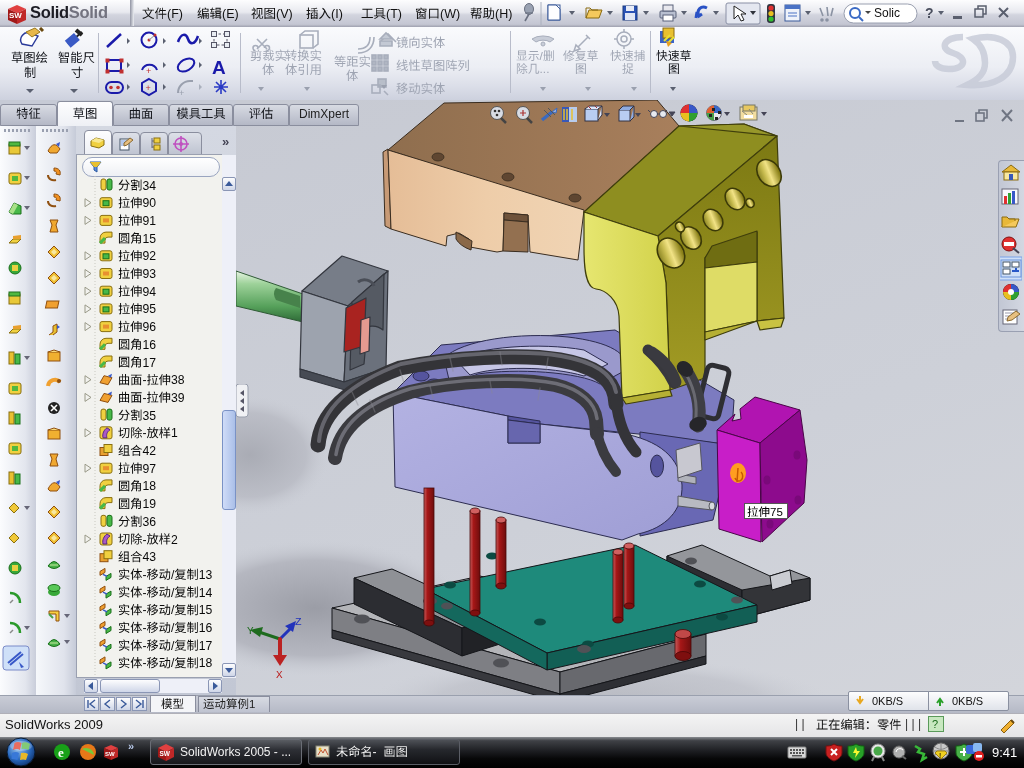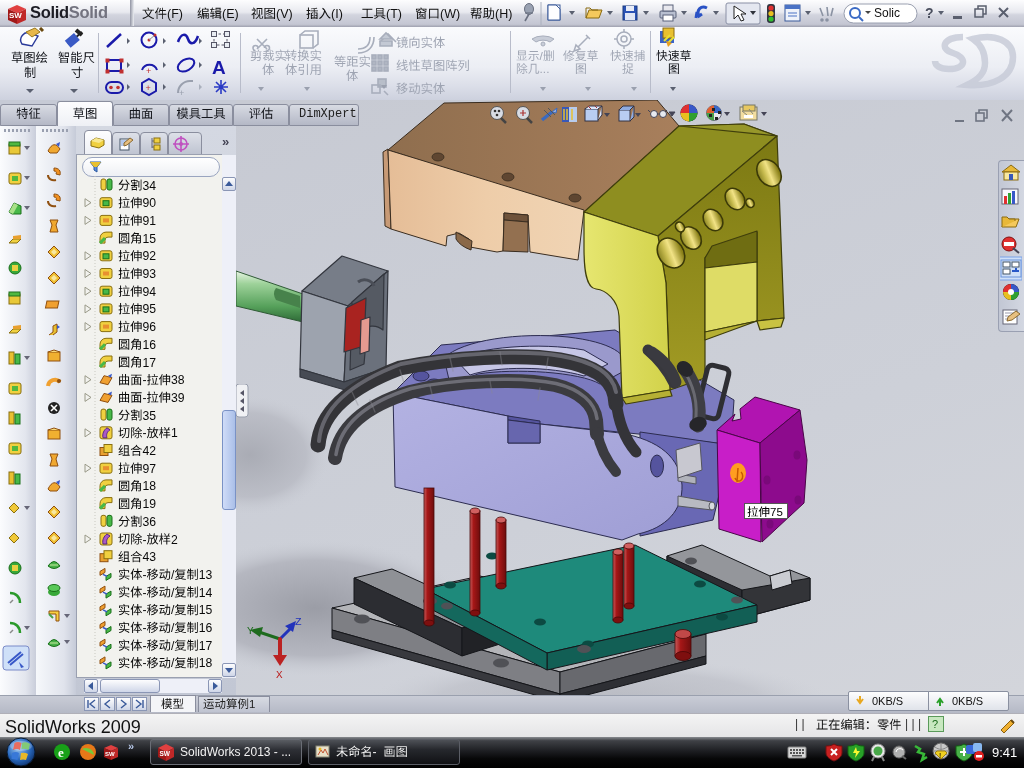--- a/index.html
+++ b/index.html
@@ -221,21 +221,21 @@
     </g>
  <path d="M270.5 4 v62 M410.5 4 v62" stroke="#b8bcca"></path>
 </svg>
 <div style="position:absolute;left:0;top:100px;width:362px;height:26px;background:#c6cad5;"></div>
 <div style="position:absolute;left:0px;top:104px;width:57px;height:22px;background:linear-gradient(#d8dbe3,#b4b8c6);border:1px solid #8a8e9e;border-radius:3px 3px 0 0;box-sizing:border-box;z-index:3"></div>
 <div style="position:absolute;left:57px;top:101px;width:56px;height:25px;background:linear-gradient(#fdfdfe,#eef0f5);border:1px solid #8a8e9e;border-bottom:none;border-radius:3px 3px 0 0;box-sizing:border-box;z-index:3"></div>
 <div style="position:absolute;left:113px;top:104px;width:56px;height:22px;background:linear-gradient(#d8dbe3,#b4b8c6);border:1px solid #8a8e9e;border-radius:3px 3px 0 0;box-sizing:border-box;z-index:3"></div>
 <div style="position:absolute;left:169px;top:104px;width:64px;height:22px;background:linear-gradient(#d8dbe3,#b4b8c6);border:1px solid #8a8e9e;border-radius:3px 3px 0 0;box-sizing:border-box;z-index:3"></div>
 <div style="position:absolute;left:233px;top:104px;width:56px;height:22px;background:linear-gradient(#d8dbe3,#b4b8c6);border:1px solid #8a8e9e;border-radius:3px 3px 0 0;box-sizing:border-box;z-index:3"></div>
 <div style="position:absolute;left:289px;top:104px;width:70px;height:22px;background:linear-gradient(#d8dbe3,#b4b8c6);border:1px solid #8a8e9e;border-radius:3px 3px 0 0;box-sizing:border-box;z-index:3"></div>
-<div style="position:absolute;left:299px;top:107px;font-size:12px;color:#222;z-index:5;font-family:Liberation Mono, monospace">DimXpert</div>
+<div style="position:absolute;left:299px;top:107px;font-size:12px;color:#222;z-index:5;font-family:Liberation Sans, sans-serif">DimXpert</div>
 <div style="position:absolute;left:236px;top:100px;width:788px;height:595px;background:linear-gradient(160deg,#c7cad3,#cdd0d8 60%,#d3d5db)"></div>
 <svg width="788" height="595" viewBox="236 100 788 595" style="position:absolute;left:236px;top:100px">
 <defs>
  <linearGradient id="tanf" x1="0" y1="0" x2="1" y2="0">
         <stop offset="0" stop-color="#e5bd97"></stop>
         <stop offset="0.5" stop-color="#eecda9"></stop>
         <stop offset="1" stop-color="#f0d4b4"></stop>
       </linearGradient>
  <linearGradient id="brtop" x1="0" y1="0" x2="1" y2="0">
         <stop offset="0" stop-color="#8f6e4e"></stop>
@@ -970,21 +970,21 @@
 <div style="position:absolute;left:198px;top:696px;width:72px;height:16px;background:linear-gradient(#d8dbe3,#bfc3d0);border:1px solid #8a8e9e;border-bottom:none;box-sizing:border-box"></div>
 <div style="position:absolute;left:848px;top:691px;width:81px;height:20px;background:linear-gradient(#fdfdfe,#e0e3ea);border:1px solid #8a90a0;box-sizing:border-box;border-radius:2px 0 0 2px"></div>
 <div style="position:absolute;left:928px;top:691px;width:81px;height:20px;background:linear-gradient(#fdfdfe,#e0e3ea);border:1px solid #8a90a0;box-sizing:border-box;border-radius:0 2px 2px 0"></div>
 <svg width="170" height="20" style="position:absolute;left:848px;top:691px" font-family="Liberation Sans">
  <path d="M12 5 v6 m-3 -3 l3 4 3 -4" stroke="#e8a820" stroke-width="2" fill="none"></path>
  <text x="24" y="14" font-size="11" fill="#111">0KB/S</text>
  <path d="M92 15 v-6 m-3 3 l3 -4 3 4" stroke="#2aa02a" stroke-width="2" fill="none"></path>
  <text x="104" y="14" font-size="11" fill="#111">0KB/S</text>
 </svg>
 <div style="position:absolute;left:0;top:713px;width:1024px;height:24px;background:linear-gradient(#f4f4f4,#e4e4e6);border-top:1px solid #b0b0b8"></div>
-<div style="position:absolute;left:5px;top:717px;font-size:18px;color:#111;font-family:'Liberation Sans'">SolidWorks 2009</div>
+<div style="position:absolute;left:5px;top:717px;font-size:13px;color:#111;font-family:'Liberation Sans'">SolidWorks 2009</div>
 <div style="position:absolute;left:795px;top:717px;font-size:12px;color:#333;font-family:'Liberation Sans'">| |</div>
 <div style="position:absolute;left:905px;top:717px;font-size:12px;color:#333;font-family:'Liberation Sans'">| | |</div>
 <div style="position:absolute;left:928px;top:716px;width:16px;height:16px;background:#c8e8c0;border:1px solid #5a9a5a;box-sizing:border-box"></div>
 <div style="position:absolute;left:932px;top:718px;font-size:11px;color:#1a6a1a;font-family:'Liberation Sans'">?</div>
 <svg width="20" height="20" style="position:absolute;left:998px;top:716px">
     <path d="M3 14 l10 -10 3 3 -10 10 z" fill="#f0b030" stroke="#8a6010"></path>
     <path d="M13 4 l3 3" stroke="#6a4a10" stroke-width="2"></path>
   </svg>
 <div style="position:absolute;left:0;top:737px;width:1024px;height:31px;background:linear-gradient(#888b90,#3f4146 12%,#1d1e22 45%,#070708 70%,#000);"></div>
 <svg width="44" height="31" style="position:absolute;left:0;top:737px">
@@ -1017,21 +1017,21 @@
     </g>
 <text x="82" y="13" font-size="11" font-weight="bold" fill="#b8c8e8" font-family="Liberation Sans">»</text>
 </svg>
 <div style="position:absolute;left:150px;top:739px;width:152px;height:26px;background:linear-gradient(#5a5d63,#2e3036 40%,#17181c);border:1px solid #6a6d75;border-radius:3px;box-sizing:border-box"></div>
 <svg width="20" height="20" style="position:absolute;left:156px;top:742px">
     <polygon points="2,6 10,2 18,6 10,10" fill="#e04040"></polygon>
     <polygon points="2,6 10,10 10,19 2,15" fill="#a01818"></polygon>
     <polygon points="10,10 18,6 18,15 10,19" fill="#c02828"></polygon>
     <text x="3.5" y="14" font-size="6.5" font-weight="bold" fill="#fff" font-family="Liberation Sans">SW</text>
   </svg>
-<div style="position:absolute;left:180px;top:745px;font-size:12px;color:#f2f2f2;font-family:'Liberation Sans'">SolidWorks 2013 - ...</div>
+<div style="position:absolute;left:180px;top:745px;font-size:12px;color:#f2f2f2;font-family:'Liberation Sans'">SolidWorks 2005 - ...</div>
 <div style="position:absolute;left:308px;top:739px;width:152px;height:26px;background:linear-gradient(#4e5157,#26282d 40%,#101114);border:1px solid #5a5d65;border-radius:3px;box-sizing:border-box"></div>
 <svg width="18" height="18" style="position:absolute;left:314px;top:743px">
     <rect x="2" y="3" width="13" height="11" fill="#e8e0c8" stroke="#887"></rect>
     <path d="M4 12 l3 -5 2 3 2 -4 3 6" stroke="#c05030" fill="none"></path>
     <circle cx="6" cy="6" r="1.5" fill="#e8b820"></circle>
   </svg>
 <svg width="240" height="31" style="position:absolute;left:780px;top:737px" font-family="Liberation Sans">
 <g transform="translate(8,8)">
       <rect x="0" y="2" width="18" height="11" rx="1" fill="#d8d8d8" stroke="#888"></rect>
       <g fill="#555">

